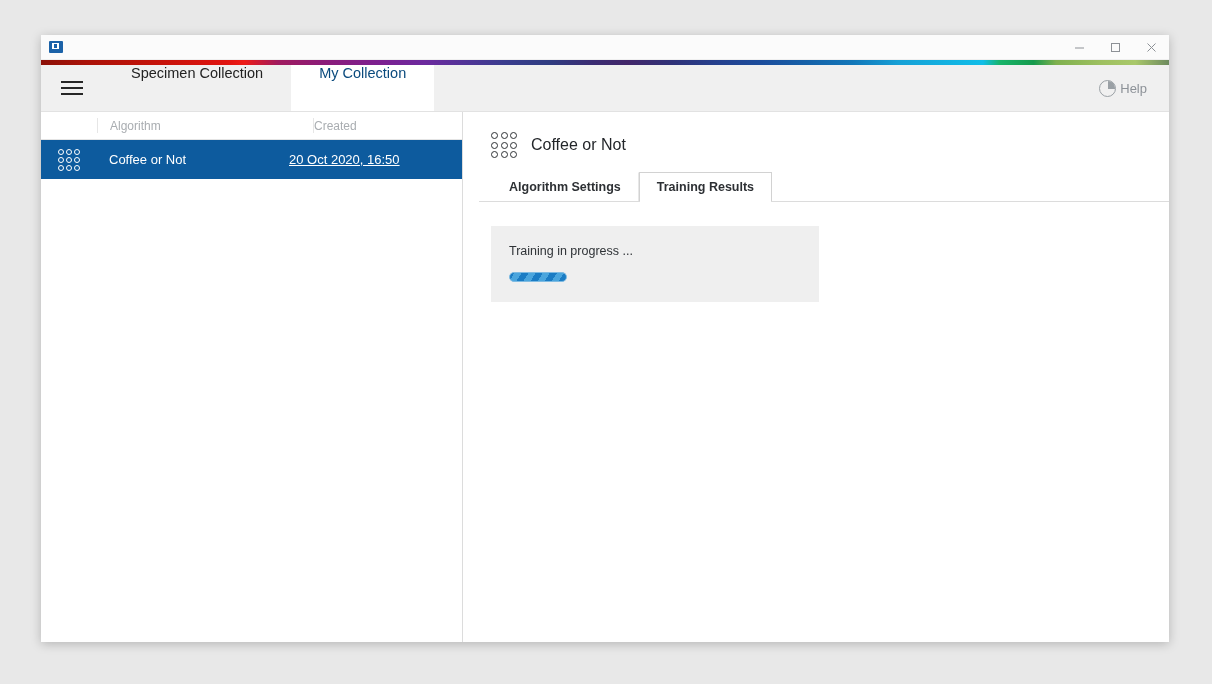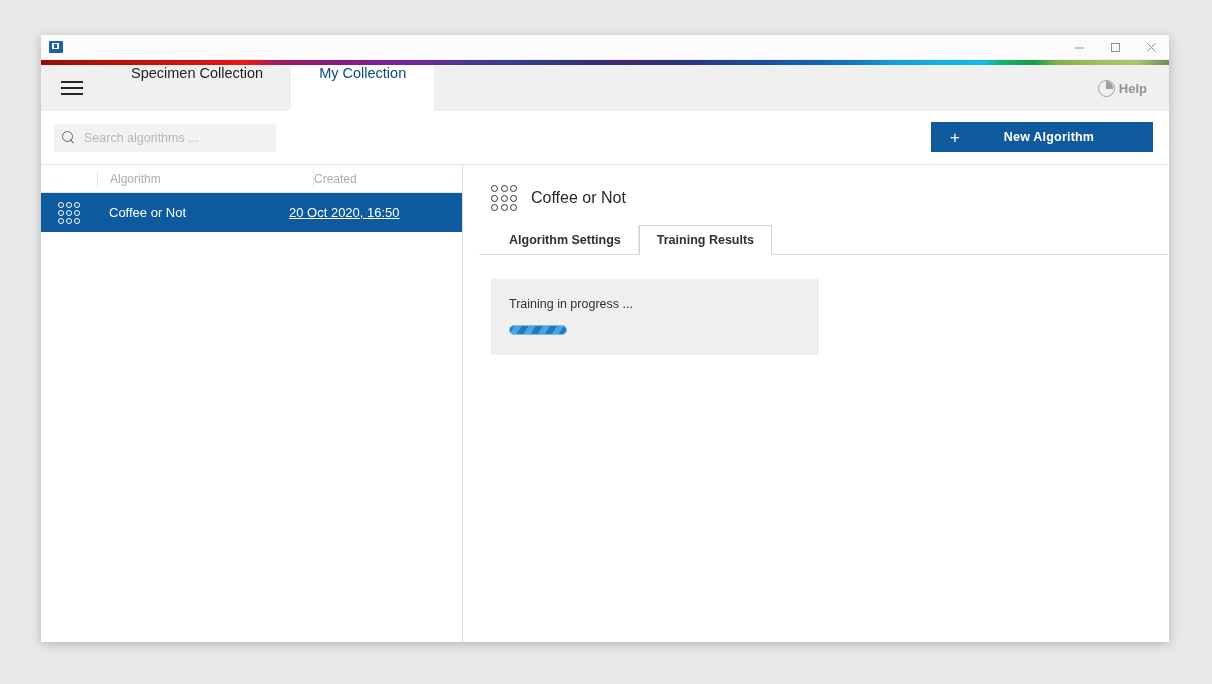--- a/index.html
+++ b/index.html
@@ -125,21 +125,21 @@
     cursor: pointer;
     white-space: nowrap;
   }
   .nav-tab.active {
     background: #ffffff;
     color: #0a4a7d;
   }
   #nav-spacer { flex: 1; }
   #help-area {
     display: flex; align-items: center;
-    padding-right: 22px; gap: 4px; font-weight: bold;
+    padding-right: 22px; gap: 4px;
   }
   .pie-icon {
     width: 17px; height: 17px;
     border: 1.4px solid #9aa0a5;
     border-radius: 50%;
     position: relative;
   }
   .pie-icon::after {
     content: "";
     position: absolute;
@@ -402,30 +402,20 @@
     <div class="nav-tab active">
       <span>My Collection</span>
     </div>
     <div id="nav-spacer"></div>
     <div id="help-area">
       <span class="pie-icon"></span>
       <span id="help-label">Help</span>
     </div>
   </div>
 
-  <div id="toolbar">
-    <div id="search-wrap">
-      <span class="search-icon"></span>
-      <input id="search-input" type="text" placeholder="Search algorithms ..." style="">
-    </div>
-    <button id="new-algorithm-btn">
-      <span id="plus-icon">+</span>
-      <span id="new-algorithm-label">New Algorithm</span>
-    </button>
-  </div>
 
   <div id="main-split">
 
     <div id="list-pane">
       <div id="list-header">
         <div class="col-icon"></div>
         <div class="col-name">Algorithm</div>
         <div class="col-created">Created</div>
       </div>
 

